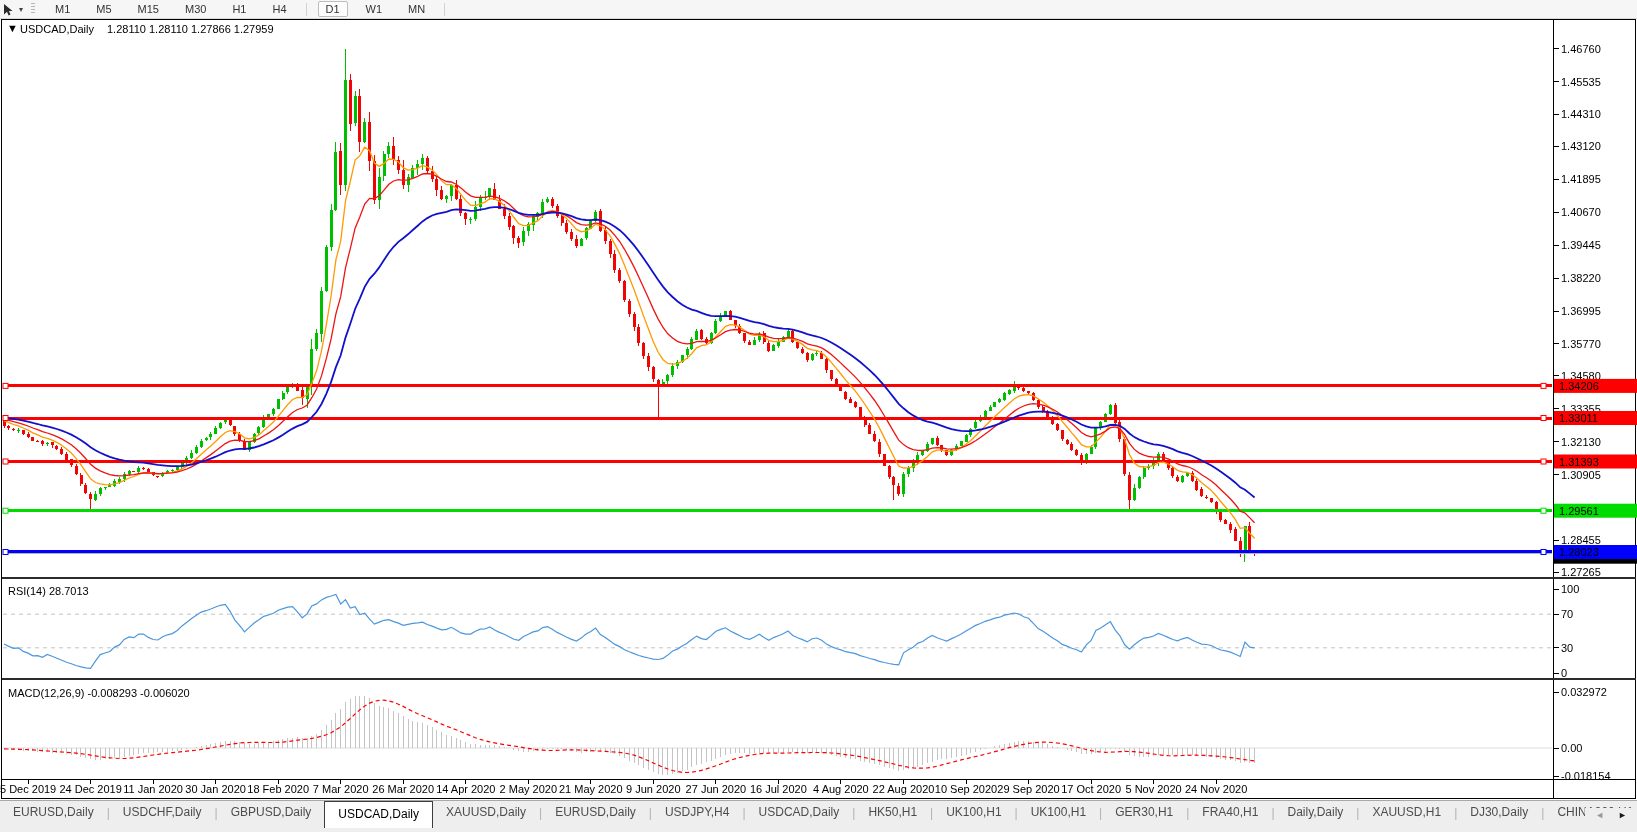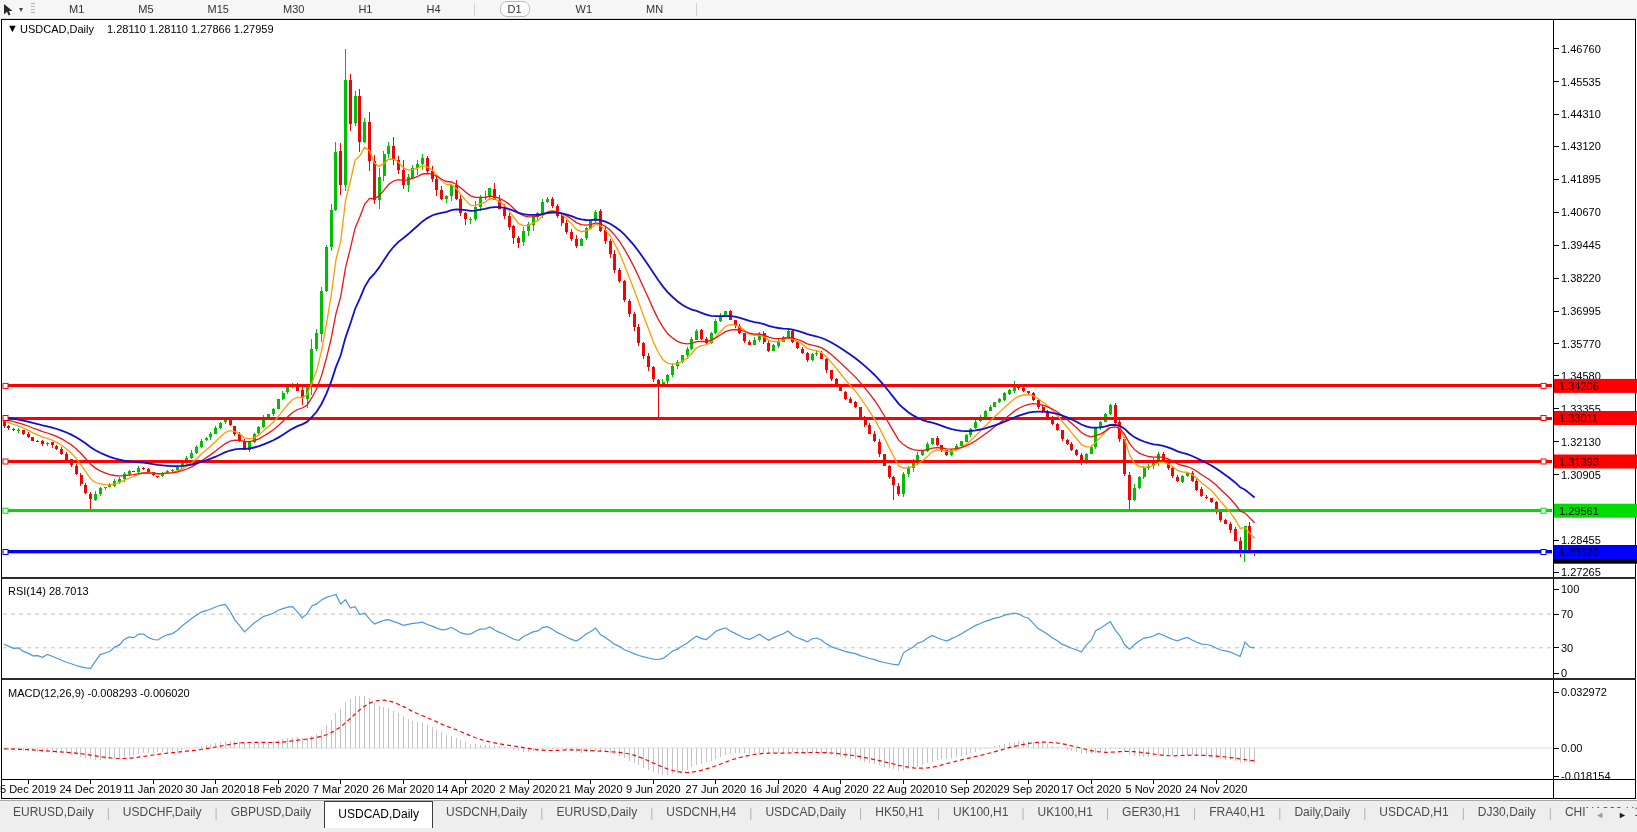--- a/index.html
+++ b/index.html
@@ -4,22 +4,22 @@
 <style>
   html,body{margin:0;padding:0;width:1637px;height:832px;overflow:hidden;background:#fff;
     font-family:"Liberation Sans",sans-serif;-webkit-font-smoothing:none;}
   .toolbar{position:absolute;top:0;left:0;width:1637px;height:18px;background:#f6f6f6;
     border-bottom:1px solid #dadada;display:flex;align-items:center;font-size:11px;color:#222;z-index:5;}
   .tool-slot{display:flex;align-items:center;padding:0 3px 0 2px;}
   .caret{font-size:8px;margin-left:4px;color:#444;}
   .grip{width:4px;height:12px;margin:0 7px 0 5px;
     background-image:repeating-linear-gradient(#b5b5b5 0 1px,transparent 1px 3px);}
   .tfwrap{display:flex;align-items:center;}
-  .tf{padding:1px 7px;margin:0 19px;border:1px solid transparent;color:#333;}
-  .tf.on{background:#fdfdfd;border:1px solid #bdbdbd;border-radius:7px;}
+  .tf{padding:1px 7px;margin:0 5px;border:1px solid transparent;color:#333;}
+  .tf.on{background:#fdfdfd;border:1px solid #bdbdbd;border-radius:2px;}
   .vsep{width:1px;height:13px;background:#d2d2d2;margin:0 6px;}
   svg#cv{position:absolute;top:0;left:0;z-index:1;}
   svg text{font-family:"Liberation Sans",sans-serif;font-size:11px;fill:#000;}
   .tabbar{position:absolute;top:800px;left:0;width:1637px;height:32px;background:#eeeeef;
     border-top:1px solid #a8a8a8;overflow:hidden;z-index:5;}
   .tabs{display:flex;align-items:stretch;height:27px;font-size:12px;color:#4d4d4d;white-space:nowrap;}
   .tab{padding:4px 13px 0 13px;}
   .tab.on{background:#fff;border:1px solid #3c3c3c;border-bottom:0;color:#000;padding-top:5px;
     border-radius:1px 1px 0 0;}
   .tsep{padding-top:5px;color:#b2b2b2;}
@@ -988,41 +988,41 @@
 </svg>
 
 <div class="tabbar">
   <div class="tabs">
       <div class="tab">EURUSD,Daily</div>
       <span class="tsep">|</span>
       <div class="tab">USDCHF,Daily</div>
       <span class="tsep">|</span>
       <div class="tab">GBPUSD,Daily</div>
       <div class="tab on">USDCAD,Daily</div>
-      <div class="tab">USDCNH,Daily</div>
+      <div class="tab">XAUUSD,Daily</div>
       <span class="tsep">|</span>
       <div class="tab">EURUSD,Daily</div>
       <span class="tsep">|</span>
-      <div class="tab">USDCNH,H4</div>
+      <div class="tab">USDJPY,H4</div>
       <span class="tsep">|</span>
       <div class="tab">USDCAD,Daily</div>
       <span class="tsep">|</span>
       <div class="tab">HK50,H1</div>
       <span class="tsep">|</span>
       <div class="tab">UK100,H1</div>
       <span class="tsep">|</span>
       <div class="tab">UK100,H1</div>
       <span class="tsep">|</span>
       <div class="tab">GER30,H1</div>
       <span class="tsep">|</span>
       <div class="tab">FRA40,H1</div>
       <span class="tsep">|</span>
       <div class="tab">Daily,Daily</div>
       <span class="tsep">|</span>
-      <div class="tab">USDCAD,H1</div>
+      <div class="tab">XAUUSD,H1</div>
       <span class="tsep">|</span>
       <div class="tab">DJ30,Daily</div>
       <span class="tsep">|</span>
       <div class="tab">CHINA300,H1</div>
     </div>
   <div class="arrows">
     <span class="arrow-l">◄</span>
     <span>►</span>
   </div>
 </div>

